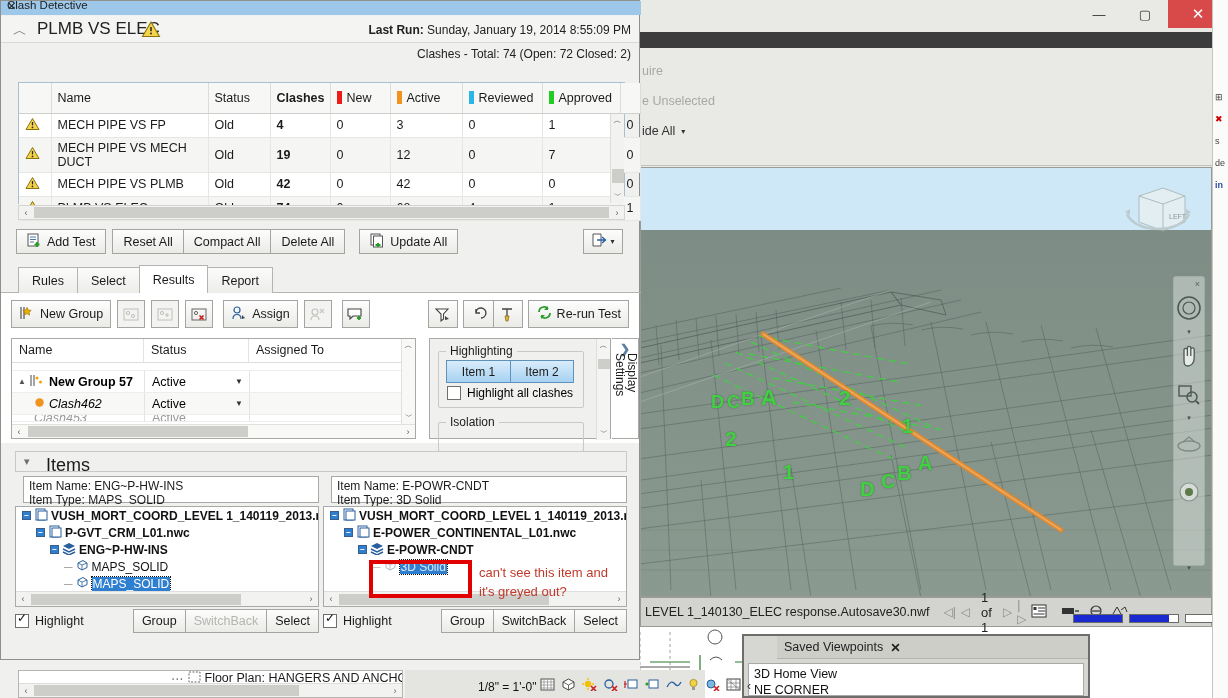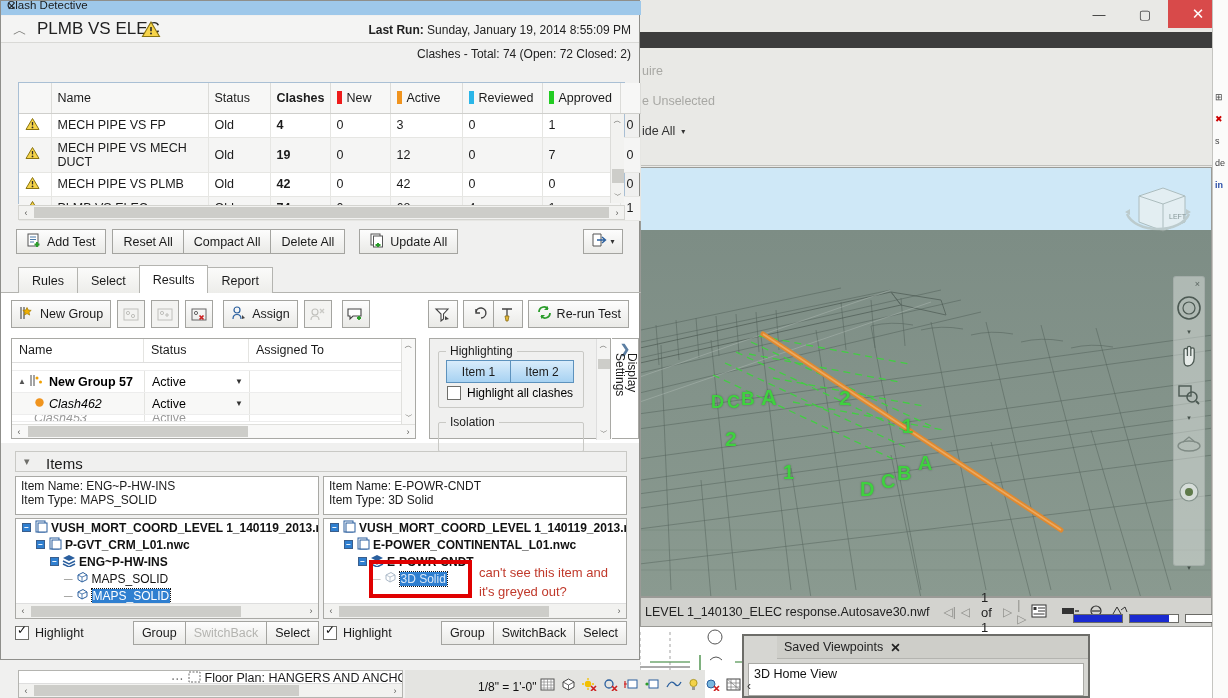--- a/index.html
+++ b/index.html
@@ -152,26 +152,26 @@
   .cbx { width:14px; height:14px; border:1px solid #6e6e6a; background:#fff; display:inline-block; vertical-align:-3px; }
   .ds-tab { position:absolute; left:611px; top:337px; width:27px; height:101px; background:#fff; border:1px solid #a9a9a5;
             border-left:none; }
   .ds-tab .arr { position:absolute; left:8px; top:3px; font-size:12px; color:#5c7fa3; font-weight:bold; }
   .ds-tab .vtxt { position:absolute; left:-14px; top:30px; width:56px; transform:rotate(90deg); font-size:12px; color:#1b1b1b;
                   text-align:left; line-height:12px; }
 
   
   .items-hdr { position:absolute; left:14px; top:450px; width:612px; height:21px; background:#f0f0ef; border:1px solid #c9c9c5; }
   .items-hdr .cv { position:absolute; left:8px; top:3px; font-size:11px; color:#6e6e6a; }
-  .items-hdr .lbl { position:absolute; left:30px; top:3px; font-size:15px; color:#1b1b1b; }
+  .items-hdr .lbl { position:absolute; left:30px; top:3px; font-size:18px; color:#1b1b1b; }
 
   .ipane { position:absolute; top:475px; width:304px; }
   .ipane.left { left:14px; }
   .ipane.right { left:322px; }
-  .ibox { height:39px; border:1px solid #a9a9a5; background:#fff; padding:2px 5px; font-size:12px; color:#1b1b1b; line-height:14px; }
+  .ibox { height:27px; border:1px solid #a9a9a5; background:#fff; padding:2px 5px; font-size:12px; color:#1b1b1b; line-height:14px;margin-left:8px; }
   .itree { position:relative; margin-top:3px; height:101px; border:1px solid #a9a9a5; background:#fff; overflow:hidden; }
   .tr-row { display:flex; align-items:center; height:17px; font-size:12px; color:#111; white-space:nowrap; }
   .tr-row.bold { font-weight:bold; }
   .exp { width:9px; height:9px; border:1px solid #3a5e8c; background:#2f7fd0; color:#fff; font-size:8px; line-height:7px;
          text-align:center; margin-right:3px; flex:0 0 auto; }
   .selhl { background:#2f7fd0; color:#fff; outline:1px dotted #111; padding:0 1px; }
   .itree-hs { position:absolute; left:0; right:0; bottom:0; height:15px; background:#f2f2f0; border-top:1px solid #dedede;
               display:flex; align-items:center; }
   .ifoot { margin-top:2px; height:24px; display:flex; align-items:center; }
   .ifoot .chk { display:flex; align-items:center; gap:6px; font-size:12.5px; color:#1b1b1b; }
@@ -408,20 +408,21 @@
 
   </div>
 
   <div class="vpwin">
     <div class="vpwin-title">
       <span>Saved Viewpoints</span>
       <span class="vpwin-x">✕</span>
     </div>
     <div class="vpwin-list">
       <div>3D Home View</div>
+      <div>NE CORNER</div>
     </div>
   </div>
 
   <div class="sliver">
     <div class="ln" style="margin-top:86px;">⊞</div>
     <div class="ln" style="color:#c00">✖</div>
     <div class="ln">s</div>
     <div class="ln">de</div>
     <div class="ln" style="color:#2a4ea8;font-weight:bold">in</div>
   </div>

